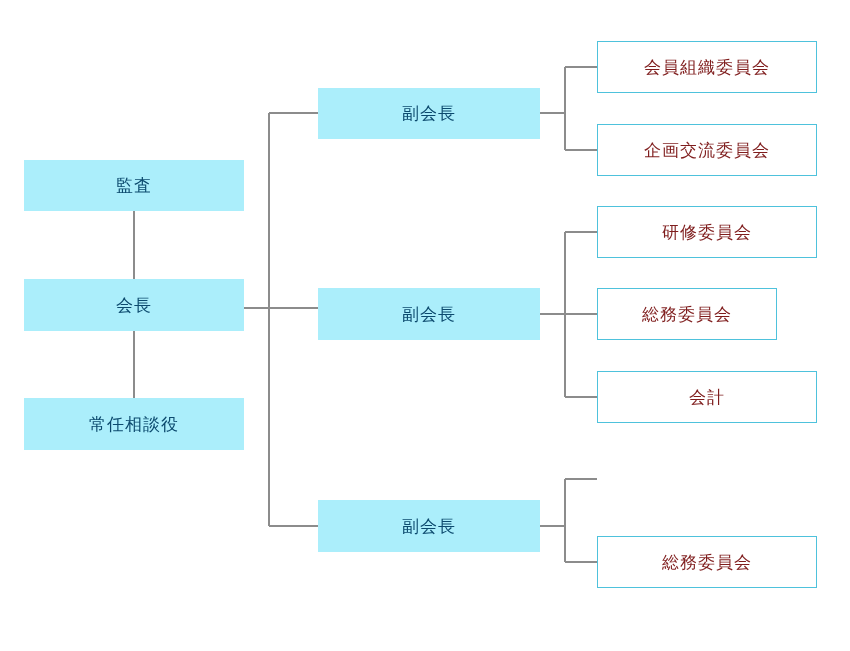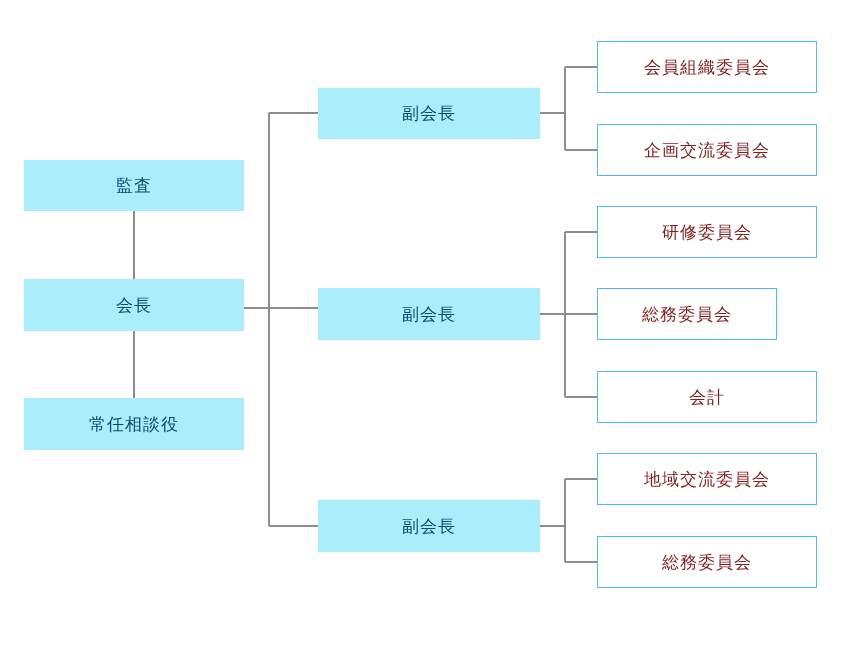--- a/index.html
+++ b/index.html
@@ -114,21 +114,18 @@
   </div>
 
   <div class="node node-outlined" style="left: 597px; top: 288px; width: 180px; height: 52px;">
     <span>総務委員会</span>
   </div>
 
   <div class="node node-outlined" style="left: 597px; top: 371px; width: 220px; height: 52px;">
     <span>会計</span>
   </div>
 
-  <div class="node node-outlined" style="left: 597px; top: 453px; width: 220px; height: 52px;">
-    <span>地域交流委員会</span>
-  </div>
 
   <div class="node node-outlined" style="left: 597px; top: 536px; width: 220px; height: 52px;">
     <span>総務委員会</span>
   </div>
 
 </div>
 
 </body></html>

